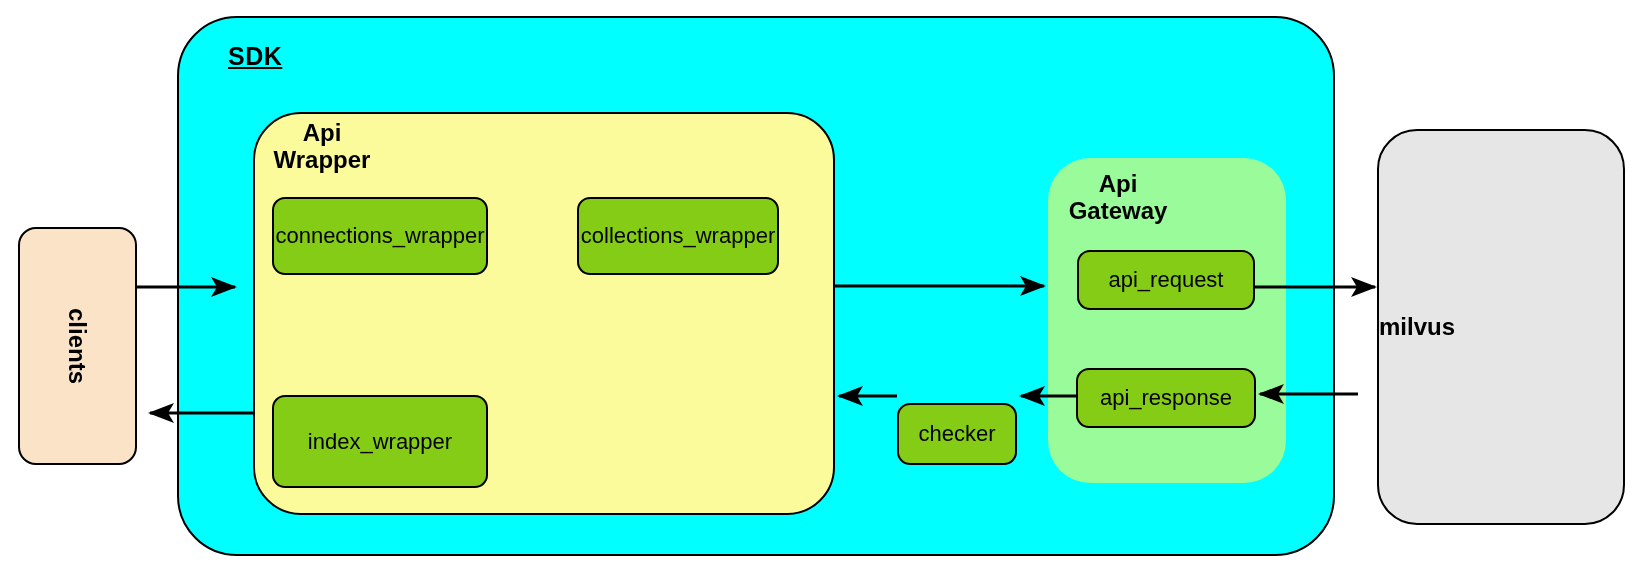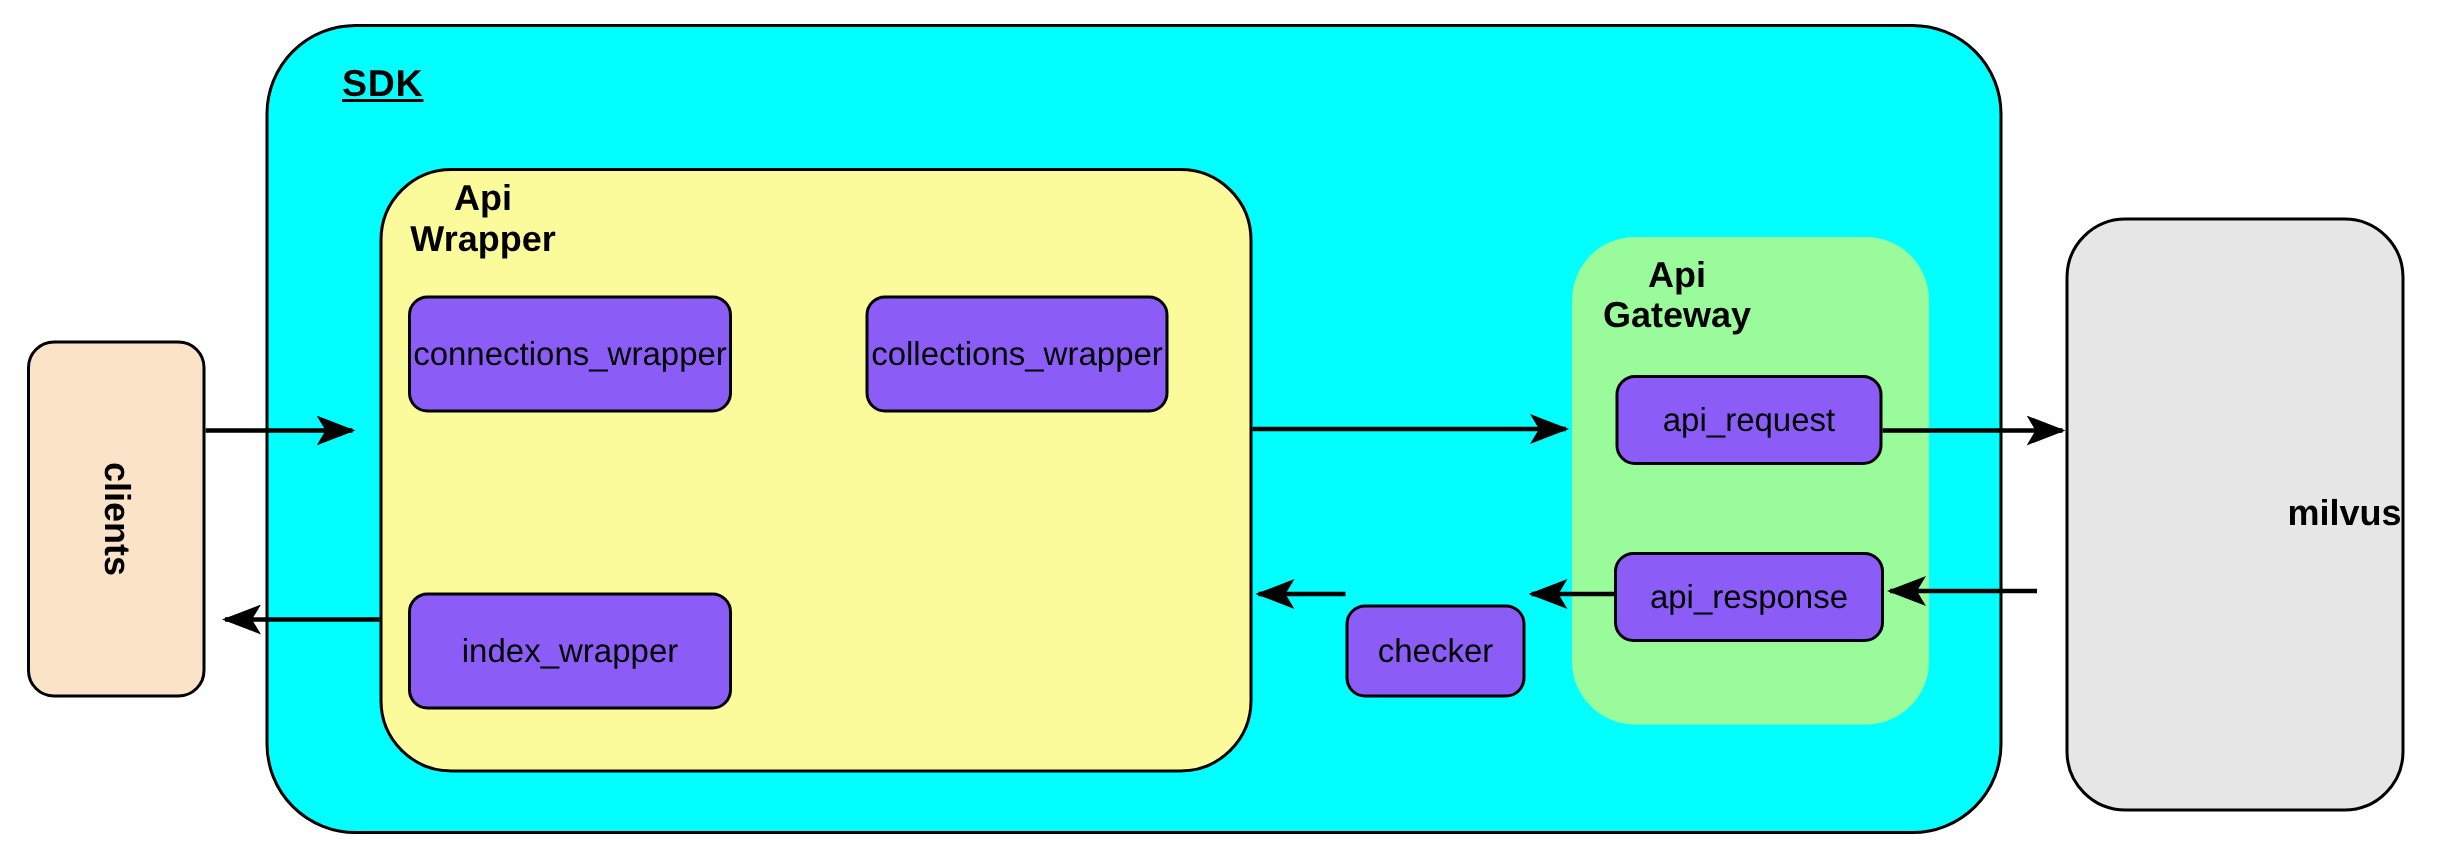--- a/index.html
+++ b/index.html
@@ -60,41 +60,41 @@
     border-radius: 42px;
   }
   .api-gateway-label {
     position: absolute; left: 10px; top: 13px; width: 120px;
     font-size: 24px; font-weight: 700; line-height: 1.12;
     text-align: center; white-space: pre-line;
   }
 
   
   .milvus {
-    left: 1377px; top: 145px; width: 226px; height: 396px;
+    left: 1377px; top: 129px; width: 248px; height: 396px;
     background: #e6e6e6;
     border: 2.5px solid #000;
     border-radius: 40px;
-    display: flex; align-items: center; justify-content: flex-end;
+    display: flex; align-items: center; justify-content: flex-start;
   }
   .milvus-label { font-size: 24px; font-weight: 700; }
 
   
   .wbox {
-    background: #8b5cf6;
+    background: #84cc16;
     border: 2.5px solid #000;
     border-radius: 13px;
     display: flex; align-items: center; justify-content: center;
     font-size: 22px; white-space: nowrap;
   }
   .b-connections { left: 272px; top: 197px; width: 216px; height: 78px; }
   .b-collections { left: 577px; top: 197px; width: 202px; height: 78px; }
   .b-schema      { left: 272px; top: 297px; width: 216px; height: 78px; }
   .b-partition   { left: 577px; top: 297px; width: 243px; height: 78px; }
-  .b-index       { left: 272px; top: 395px; width: 216px; height: 78px; }
+  .b-index       { left: 272px; top: 395px; width: 216px; height: 93px; }
   .b-utility     { left: 577px; top: 395px; width: 243px; height: 78px; }
 
   .b-request  { left: 1077px; top: 250px; width: 178px; height: 60px; }
   .b-response { left: 1076px; top: 368px; width: 180px; height: 60px; }
   .b-checker  { left: 897px;  top: 365px; width: 120px; height: 62px; margin-top: 38px; }
 
   .arrows {
     position: absolute; left: 0; top: 0;
     width: 1634px; height: 574px;
     pointer-events: none;

